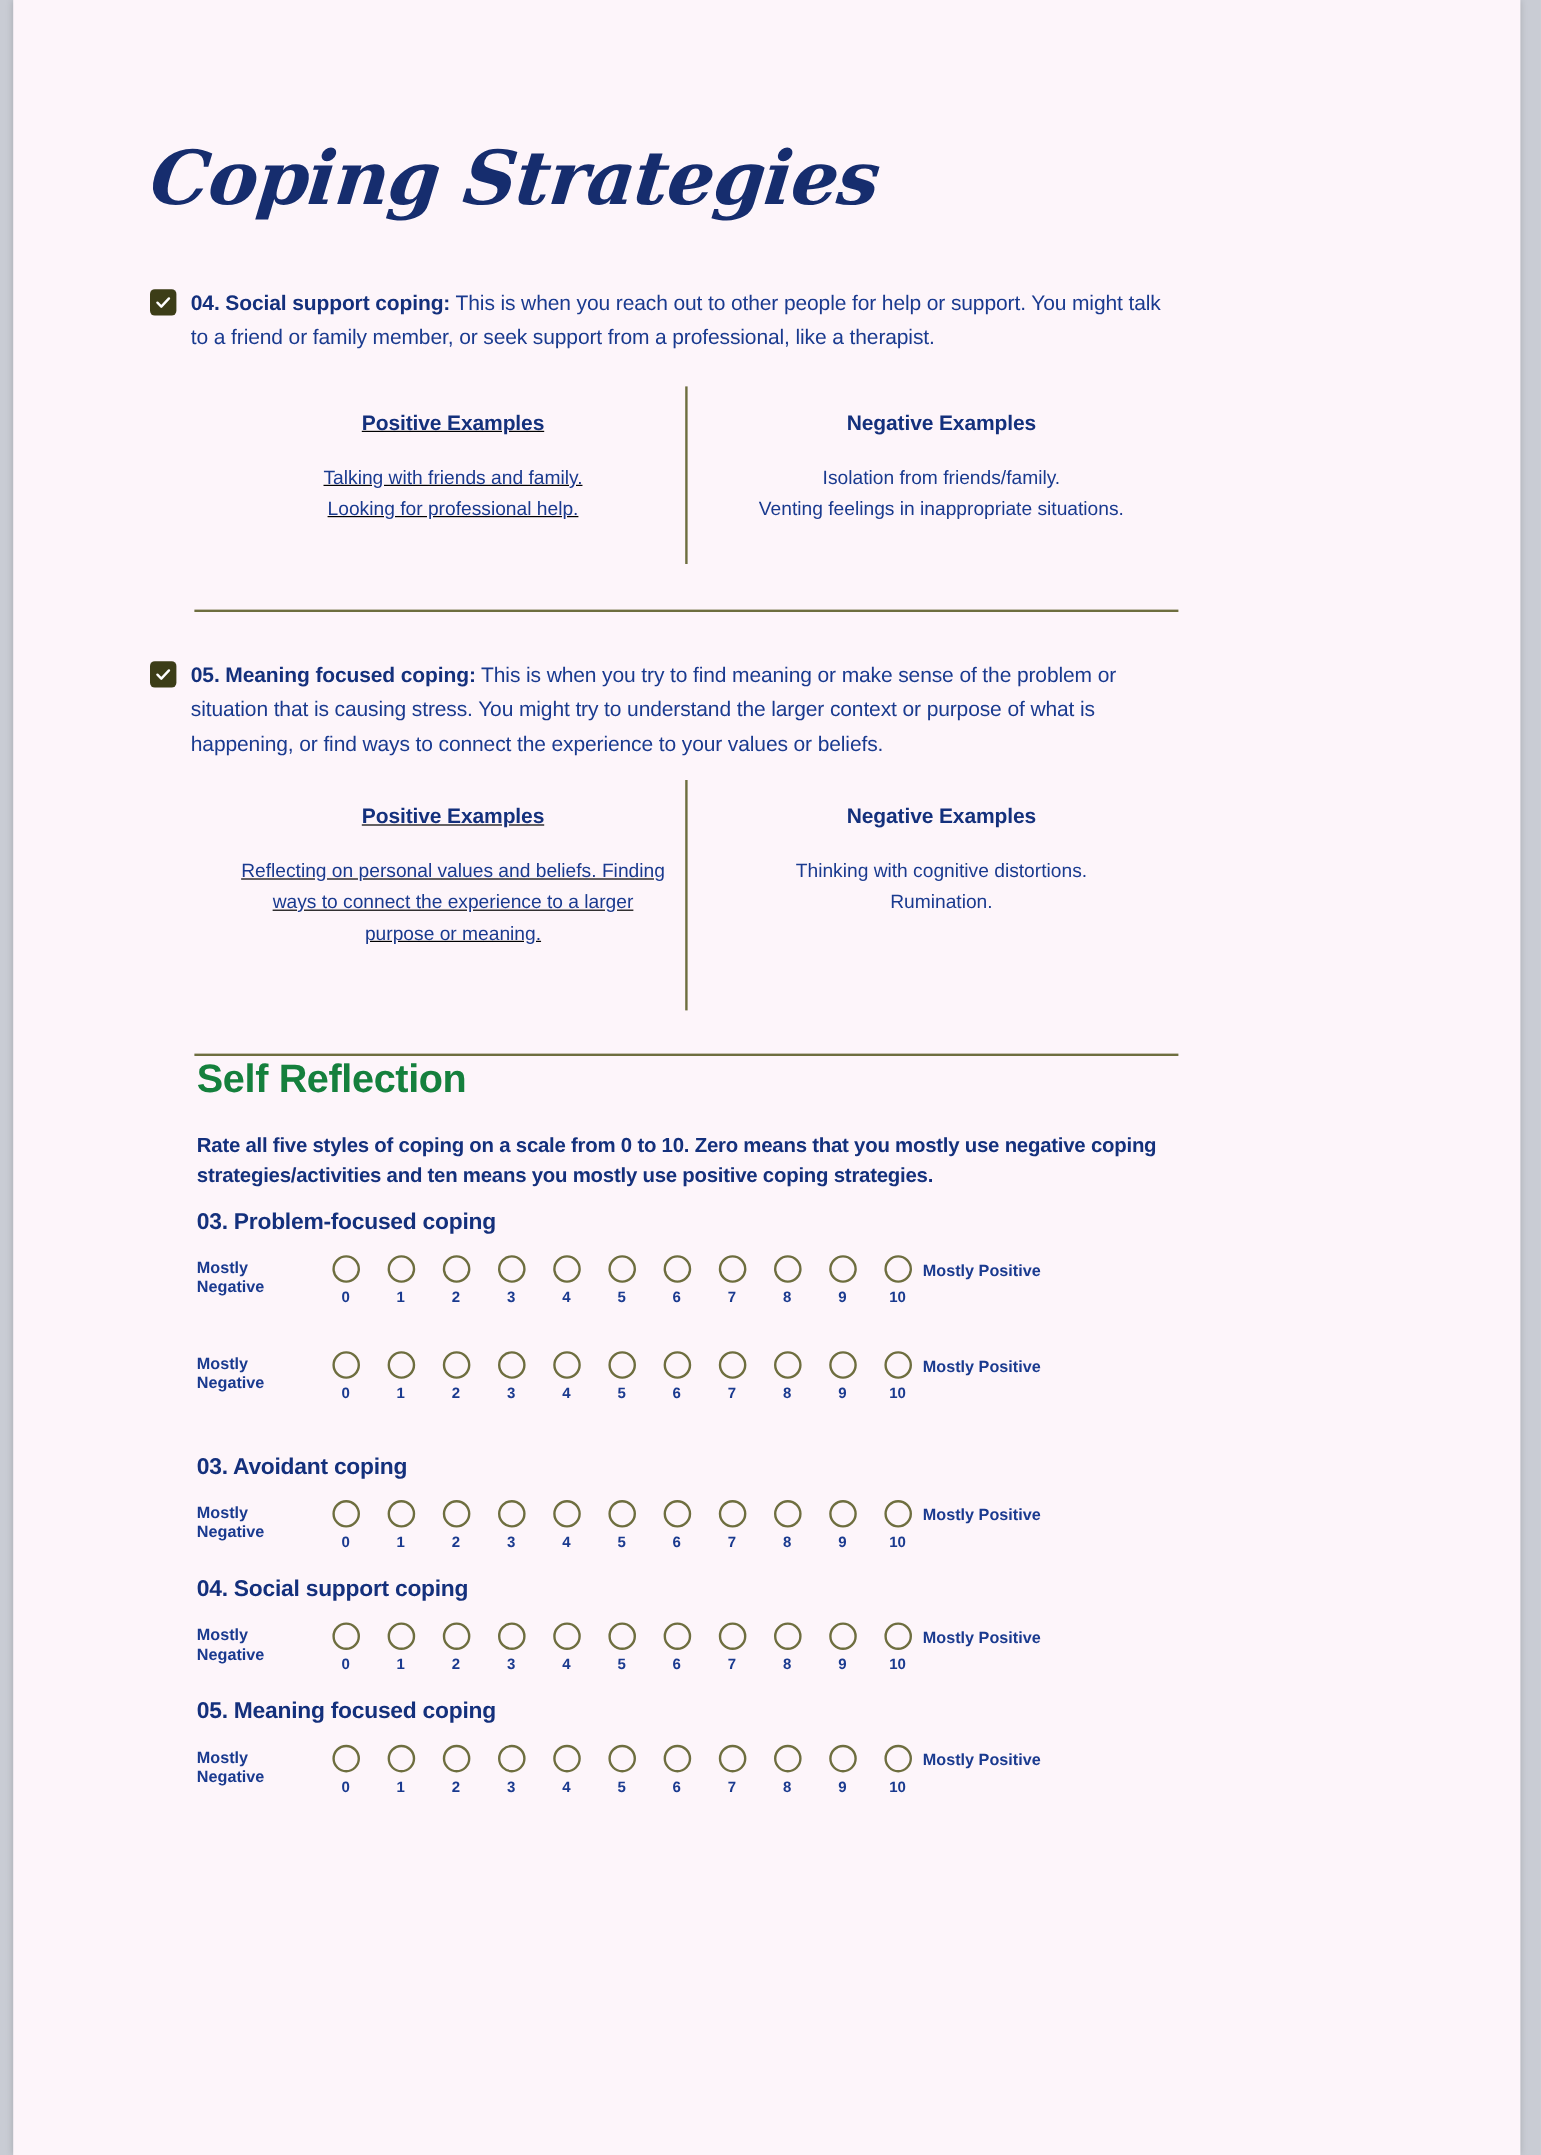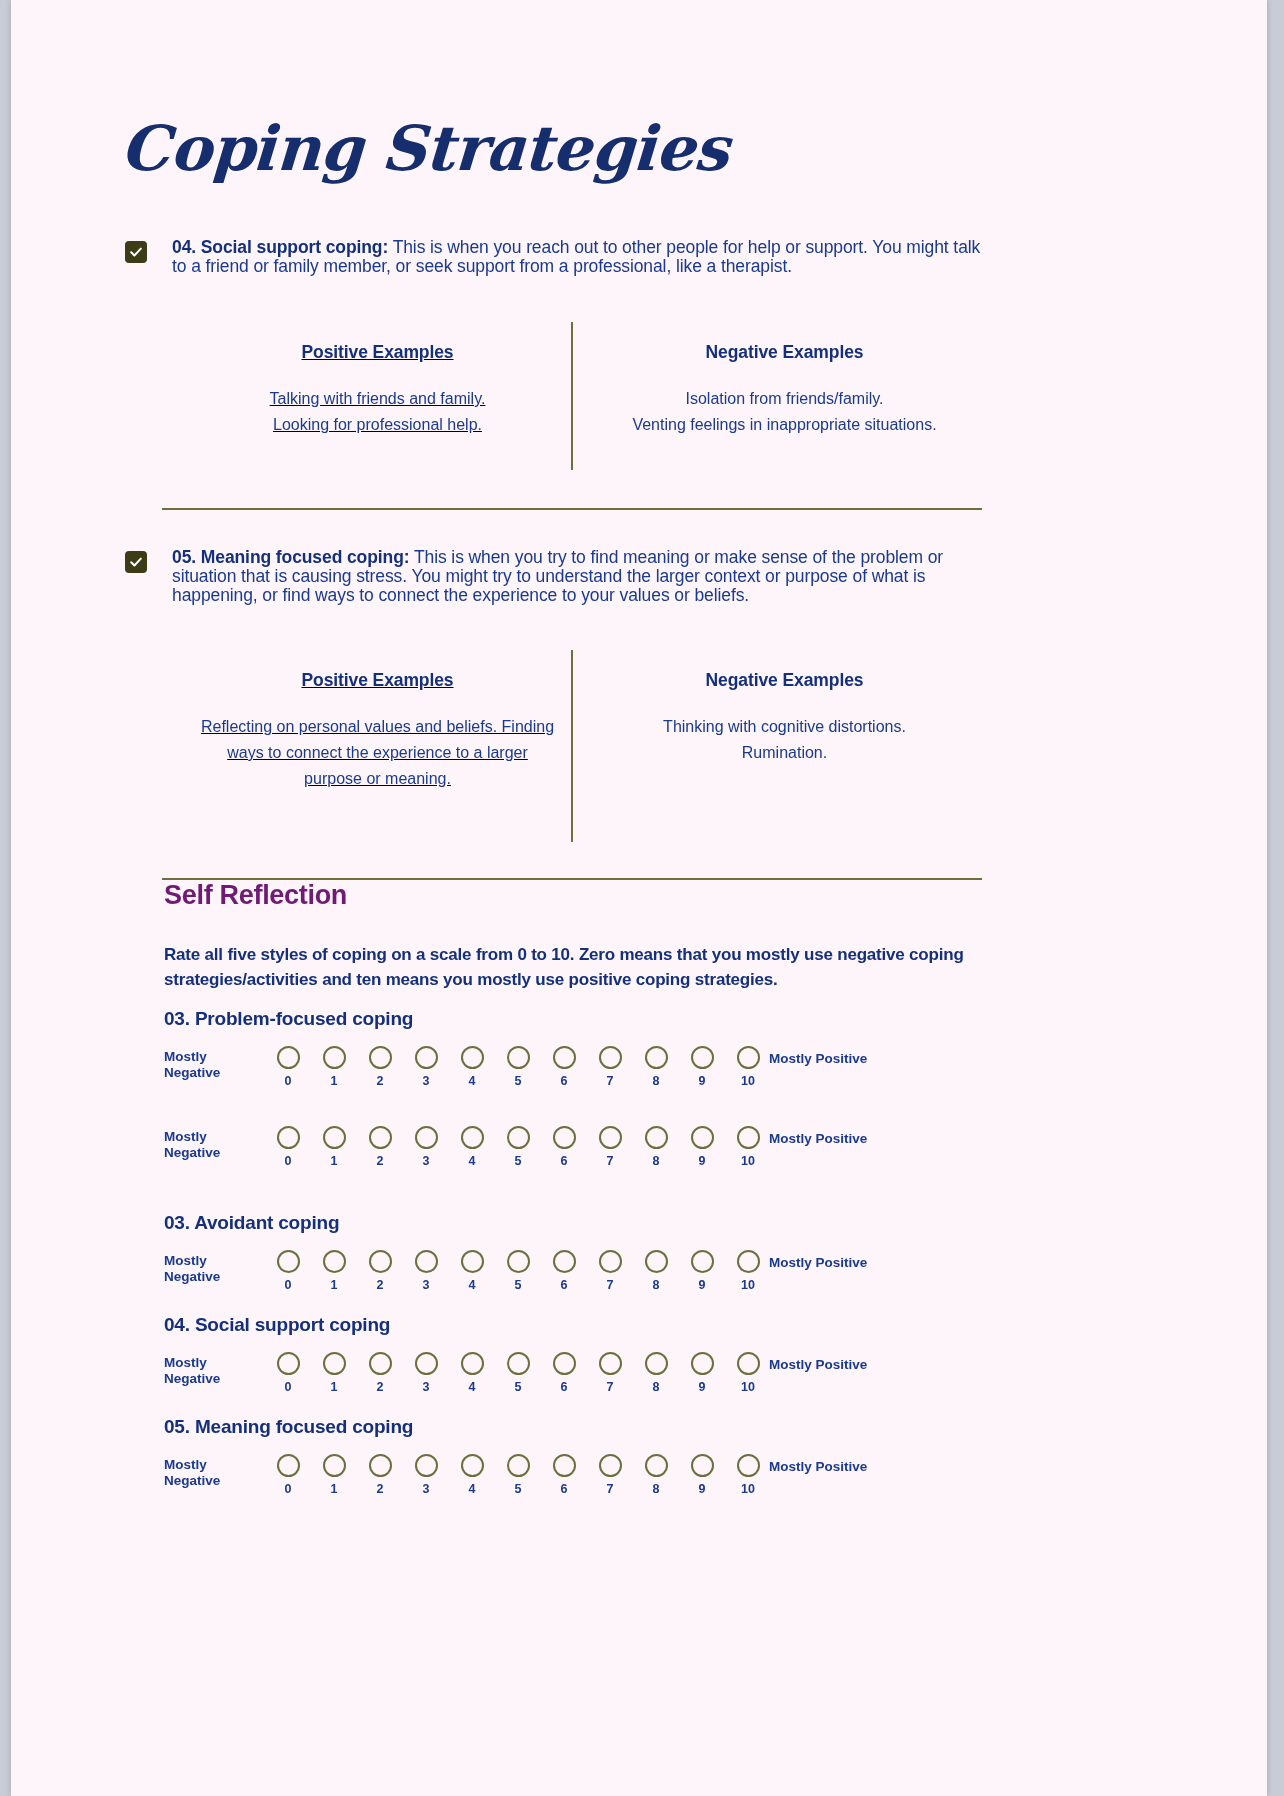--- a/index.html
+++ b/index.html
@@ -49,24 +49,24 @@
     border-radius: 4px;
     background: #3c3d17;
     display: flex;
     align-items: center;
     justify-content: center;
   }
   .cb-check svg { width: 14px; height: 14px; display: block; }
 
   .cb-text {
     position: absolute;
-    left: 161px;
+    left: 148px;
     width: 818px;
     font-size: 17.5px;
-    line-height: 19px;
+    line-height: 29px;
     color: #1a3a8f;
     letter-spacing: -0.1px;
   }
   .cb-text b { font-weight: 700; color: #14307c; }
 
   
   .examples { position: absolute; left: 153px; width: 818px; }
   .ex-col {
     position: absolute;
     width: 395px;
@@ -98,23 +98,23 @@
     width: 820px;
     height: 2px;
     background: #6e6e3f;
   }
 
   
   #sr-heading {
     position: absolute;
     left: 153px;
     top: 880px;
-    font-size: 27px;
+    font-size: 33px;
     font-weight: 700;
-    color: #701a75;
+    color: #15803d;
     letter-spacing: -0.3px;
   }
   #sr-instructions {
     position: absolute;
     left: 153px;
     top: 942px;
     width: 820px;
     font-size: 17px;
     font-weight: 700;
     line-height: 25px;

